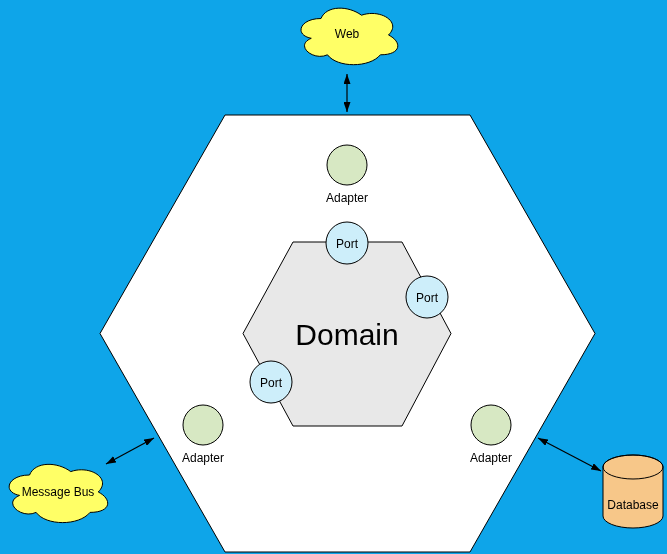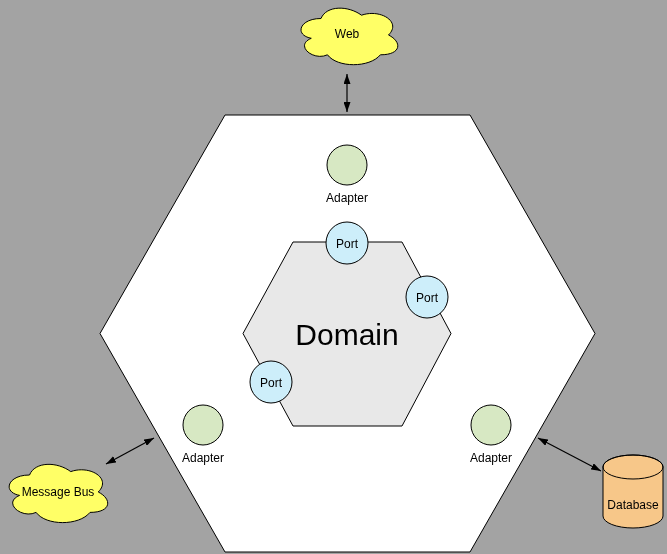--- a/index.html
+++ b/index.html
@@ -7,21 +7,21 @@
     padding: 0;
     background: #ffffff;
     width: 667px;
     height: 554px;
     overflow: hidden;
   }
   .diagram-wrap {
     position: relative;
     width: 667px;
     height: 554px;
-    background: #a3a3a3;
+    background: #0ea5e9;
   }
   svg {
     display: block;
   }
   .shape {
     stroke: #000000;
     stroke-width: 1;
   }
   .edge {
     stroke: #000000;

